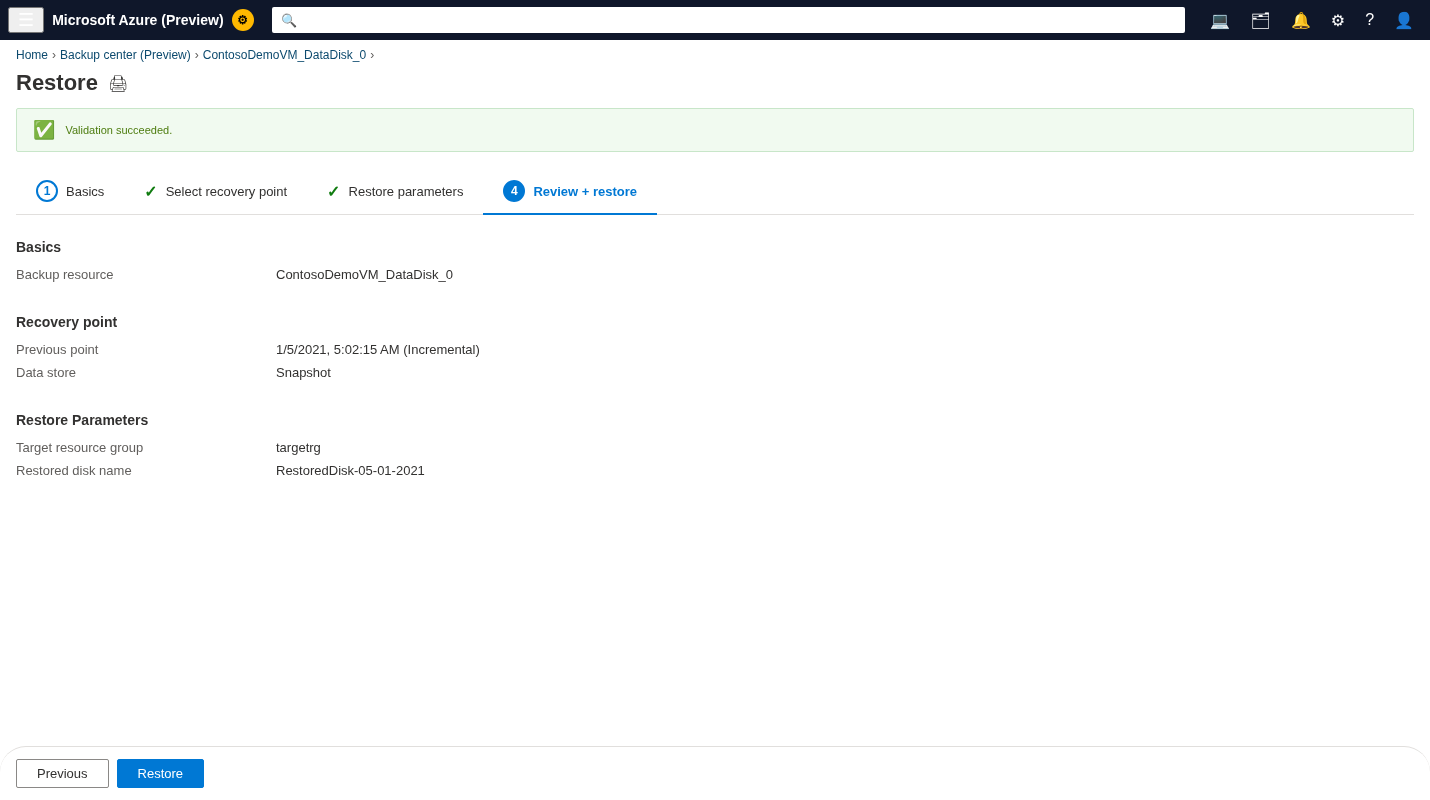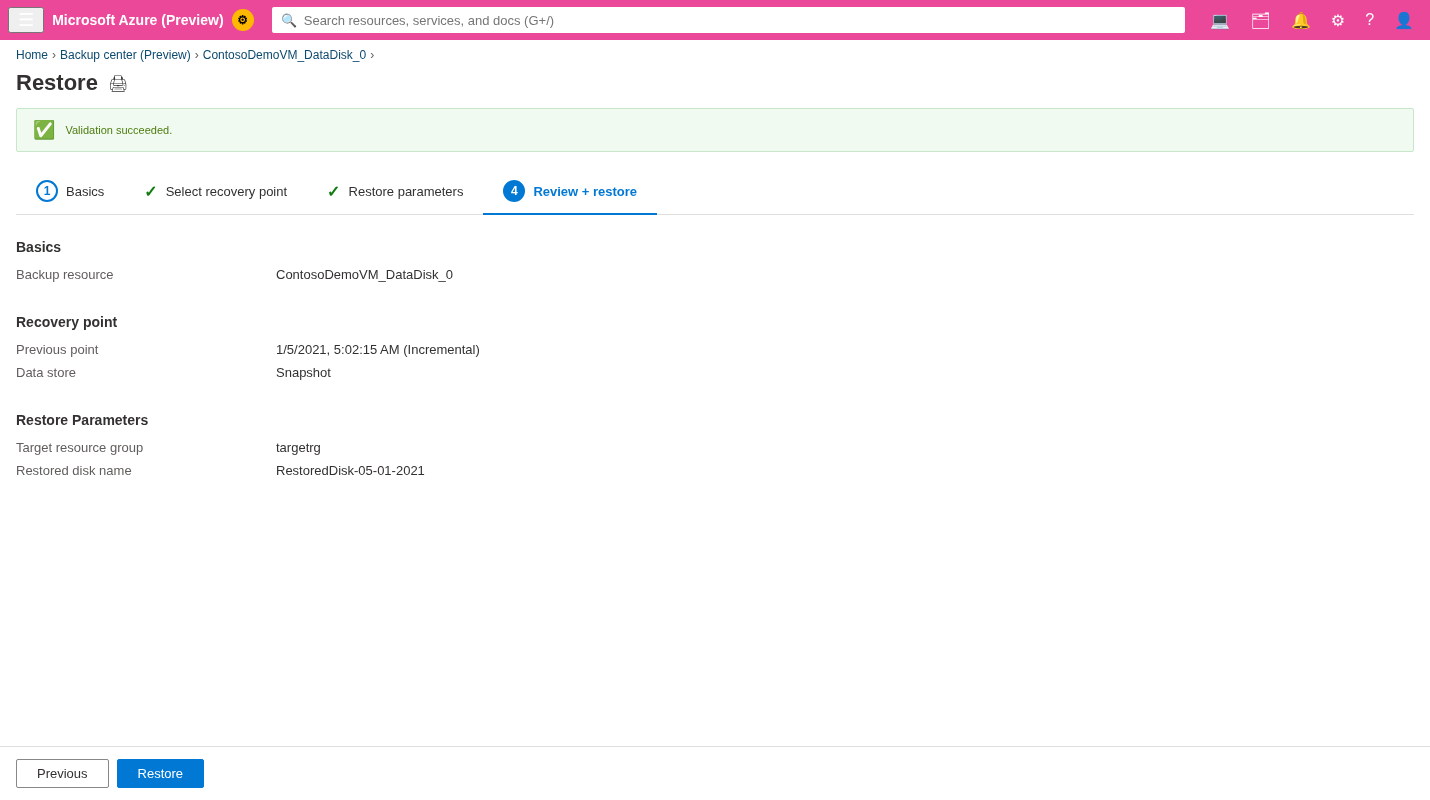--- a/index.html
+++ b/index.html
@@ -1,20 +1,20 @@
 <!DOCTYPE html>
 <html><head>
   <meta charset="utf-8">
   <style>
     * { box-sizing: border-box; margin: 0; padding: 0; }
     body { font-family: 'Segoe UI', sans-serif; font-size: 13px; background: #fff; color: #323130; height: 800px; overflow: hidden; display: flex; flex-direction: column; }
 
     
     .topbar {
-      background: #ec4899;
+      background: #0f172a;
       height: 40px;
       display: flex;
       align-items: center;
       padding: 0 8px;
       flex-shrink: 0;
       gap: 8px;
     }
     .topbar-hamburger {
       color: #fff;
       font-size: 18px;
@@ -228,20 +228,21 @@
 
     
     .bottom-bar {
       border-top: 1px solid #e1dfdd;
       padding: 12px 16px;
       display: flex;
       align-items: center;
       gap: 8px;
       flex-shrink: 0;
       background: #fff;
+      border-radius: 26px;
     }
     .btn {
       padding: 6px 20px;
       font-size: 13px;
       border-radius: 2px;
       cursor: pointer;
       font-family: 'Segoe UI', sans-serif;
     }
     .btn-outline {
       background: #fff;
@@ -256,21 +257,20 @@
   </style>
 </head>
 <body>
 
 <div class="topbar">
   <button class="topbar-hamburger">☰</button>
   <span class="topbar-title">Microsoft Azure (Preview)</span>
   <div class="topbar-badge">⚙</div>
   <div class="topbar-search">
     <span class="topbar-search-icon">🔍</span>
-    <input type="text" placeholder="Search resources, services, and docs (G+/)" style="">
   </div>
   <div class="topbar-icons">
     <button class="topbar-icon-btn" title="Cloud Shell">💻</button>
     <button class="topbar-icon-btn" title="Portal menu">🗂</button>
     <button class="topbar-icon-btn" title="Notifications">🔔</button>
     <button class="topbar-icon-btn" title="Settings">⚙</button>
     <button class="topbar-icon-btn" title="Help">?</button>
     <button class="topbar-icon-btn" title="Account">👤</button>
   </div>
 </div>

